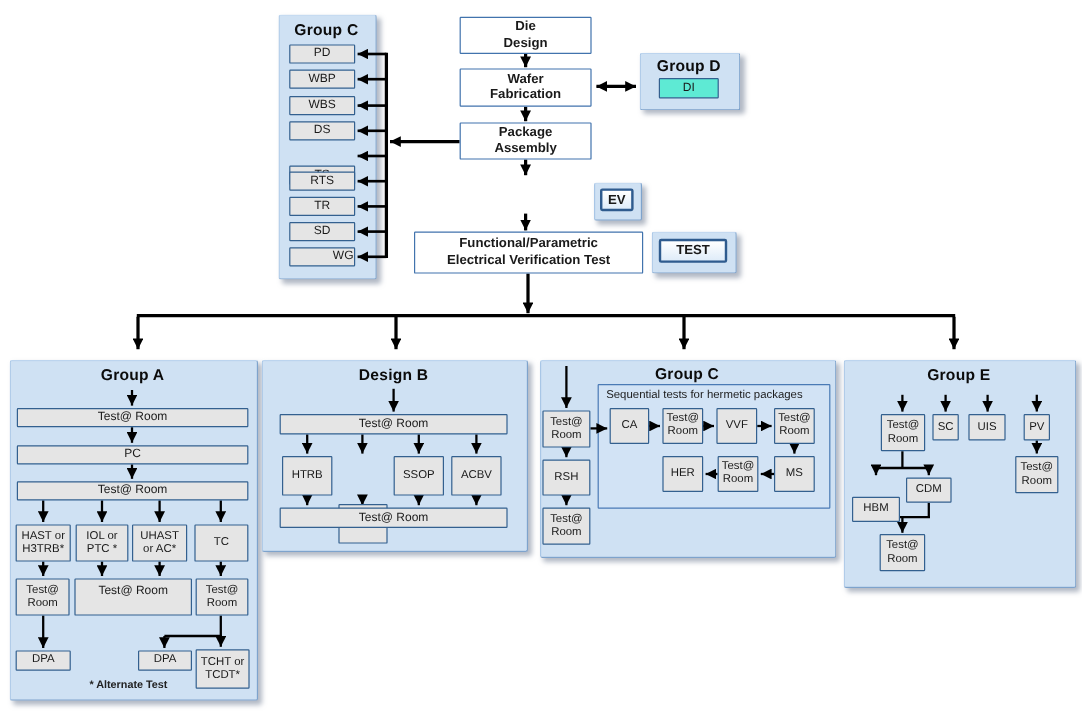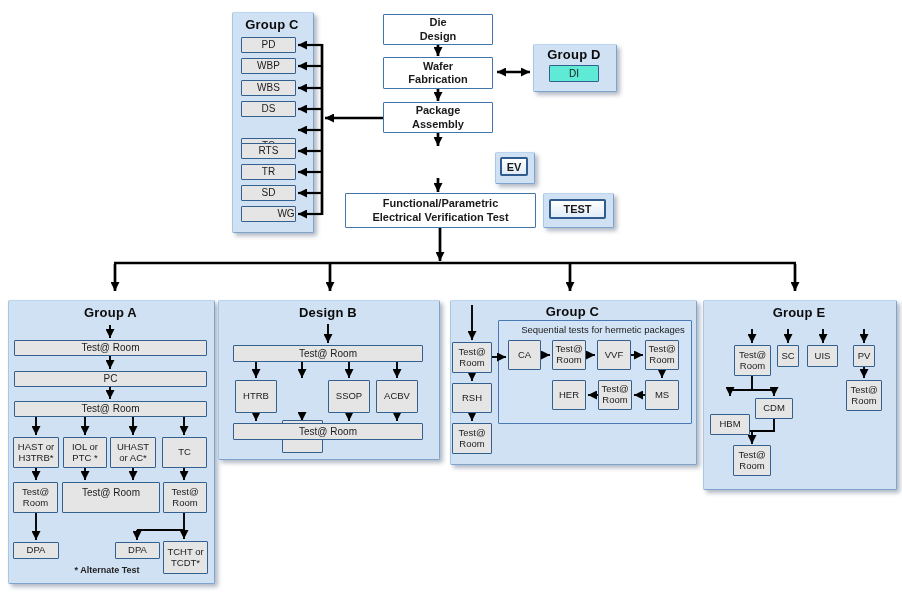--- a/index.html
+++ b/index.html
@@ -174,21 +174,21 @@
 
   <div class="ptitle" style="left:218px;top:305px;width:220px;">Design B</div>
   <div class="node row" style="left:233px;top:345px;width:190px;height:17px;">Test@ Room</div>
   <div class="node" style="left:235px;top:380px;width:42px;height:33px;">HTRB</div>
   <div class="node" style="left:282px;top:380px;width:41px;height:33px;margin-top:40px;">HTGB</div>
   <div class="node" style="left:328px;top:380px;width:42px;height:33px;">SSOP</div>
   <div class="node" style="left:376px;top:380px;width:42px;height:33px;">ACBV</div>
   <div class="node row" style="left:233px;top:423px;width:190px;height:17px;">Test@ Room</div>
 
   <div class="ptitle" style="left:450px;top:304px;width:245px;">Group C</div>
-  <div class="subtitle" style="left:498px;top:324px;width:178px;padding-left:16px;">Sequential tests for hermetic packages</div>
+  <div class="subtitle" style="left:498px;top:324px;width:178px;">Sequential tests for hermetic packages</div>
   <div class="node" style="left:452px;top:342px;width:40px;height:31px;">Test@ Room</div>
   <div class="node" style="left:452px;top:383px;width:40px;height:30px;">RSH</div>
   <div class="node" style="left:452px;top:423px;width:40px;height:31px;">Test@ Room</div>
   <div class="node" style="left:508px;top:340px;width:33px;height:30px;">CA</div>
   <div class="node" style="left:552px;top:340px;width:34px;height:30px;">Test@ Room</div>
   <div class="node" style="left:597px;top:340px;width:34px;height:30px;">VVF</div>
   <div class="node" style="left:645px;top:340px;width:34px;height:30px;">Test@ Room</div>
   <div class="node" style="left:552px;top:380px;width:34px;height:30px;">HER</div>
   <div class="node" style="left:598px;top:380px;width:34px;height:30px;">Test@ Room</div>
   <div class="node" style="left:645px;top:380px;width:34px;height:30px;">MS</div>

